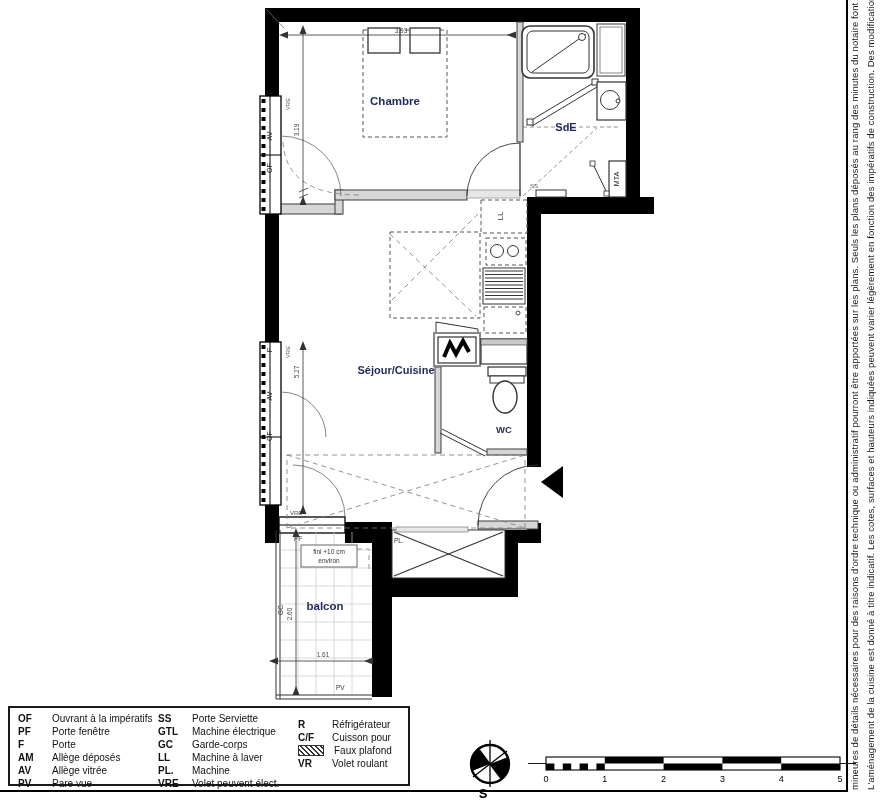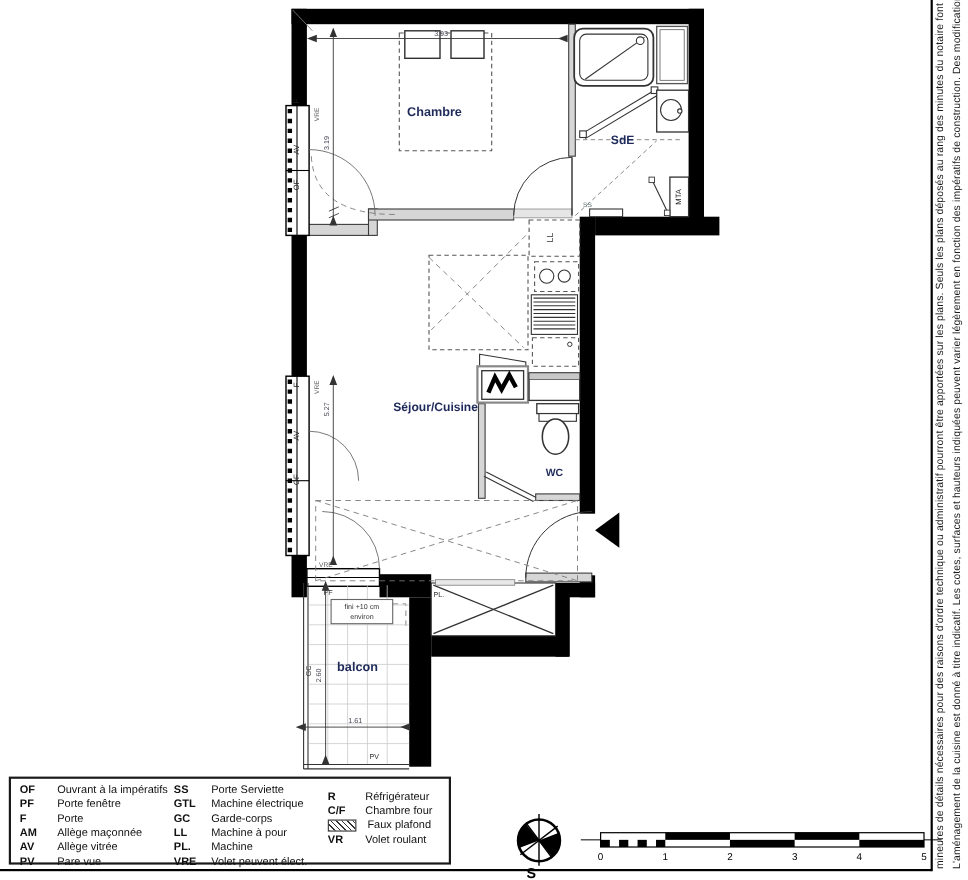--- a/index.html
+++ b/index.html
@@ -323,21 +323,21 @@
     <div class="lg-row">
         <span class="lg-abbr">PF</span>
         <span class="lg-label">Porte fenêtre</span>
       </div>
     <div class="lg-row">
         <span class="lg-abbr">F</span>
         <span class="lg-label">Porte</span>
       </div>
     <div class="lg-row">
         <span class="lg-abbr">AM</span>
-        <span class="lg-label">Allège maçonnée</span>
+        <span class="lg-label">Allège déposés</span>
       </div>
     <div class="lg-row">
         <span class="lg-abbr">AV</span>
         <span class="lg-label">Allège vitrée</span>
       </div>
     <div class="lg-row">
         <span class="lg-abbr">PV</span>
         <span class="lg-label">Pare vue</span>
       </div>
   </div>
@@ -349,39 +349,39 @@
     <div class="lg-row">
         <span class="lg-abbr">GTL</span>
         <span class="lg-label">Machine électrique</span>
       </div>
     <div class="lg-row">
         <span class="lg-abbr">GC</span>
         <span class="lg-label">Garde-corps</span>
       </div>
     <div class="lg-row">
         <span class="lg-abbr">LL</span>
-        <span class="lg-label">Machine à pour</span>
+        <span class="lg-label">Machine à laver</span>
       </div>
     <div class="lg-row">
         <span class="lg-abbr">PL.</span>
         <span class="lg-label">Machine</span>
       </div>
     <div class="lg-row">
         <span class="lg-abbr">VRE</span>
         <span class="lg-label">Volet peuvent élect.</span>
       </div>
   </div>
   <div class="lg-col c3">
     <div class="lg-row">
         <span class="lg-abbr">R</span>
         <span class="lg-label">Réfrigérateur</span>
       </div>
     <div class="lg-row">
         <span class="lg-abbr">C/F</span>
-        <span class="lg-label">Chambre four</span>
+        <span class="lg-label">Cuisson pour</span>
       </div>
     <div class="lg-row">
         <span class="lg-swatch"></span>
         <span class="lg-label">Faux plafond</span>
       </div>
     <div class="lg-row">
         <span class="lg-abbr">VR</span>
         <span class="lg-label">Volet roulant</span>
       </div>
   </div>

